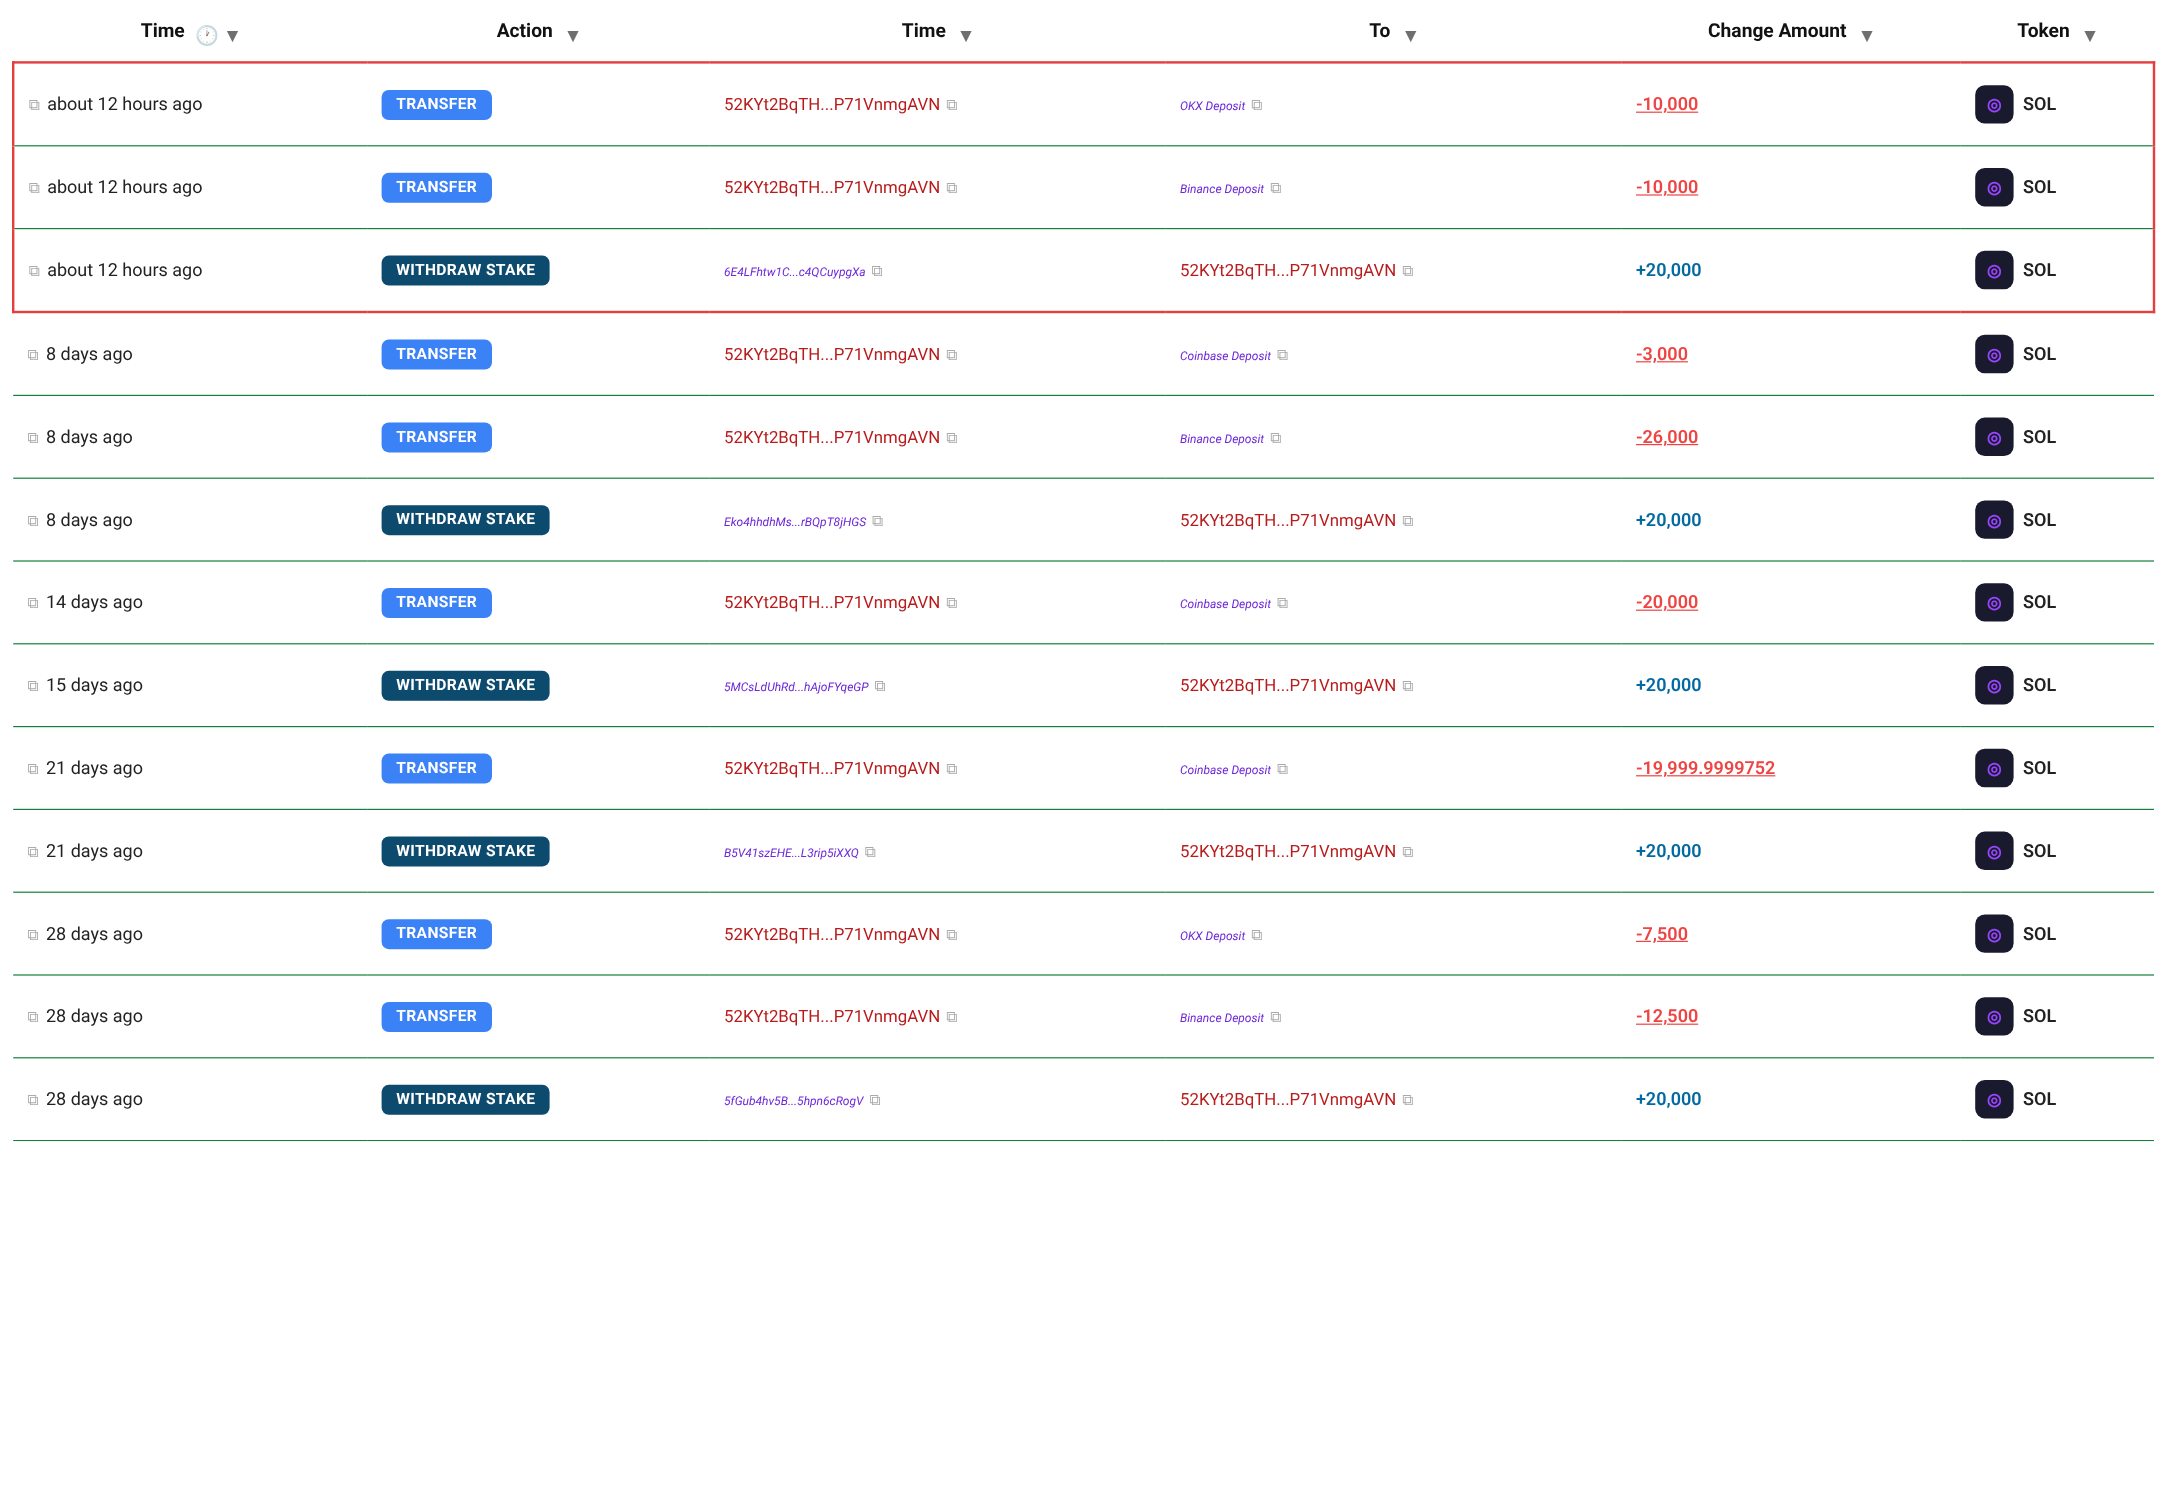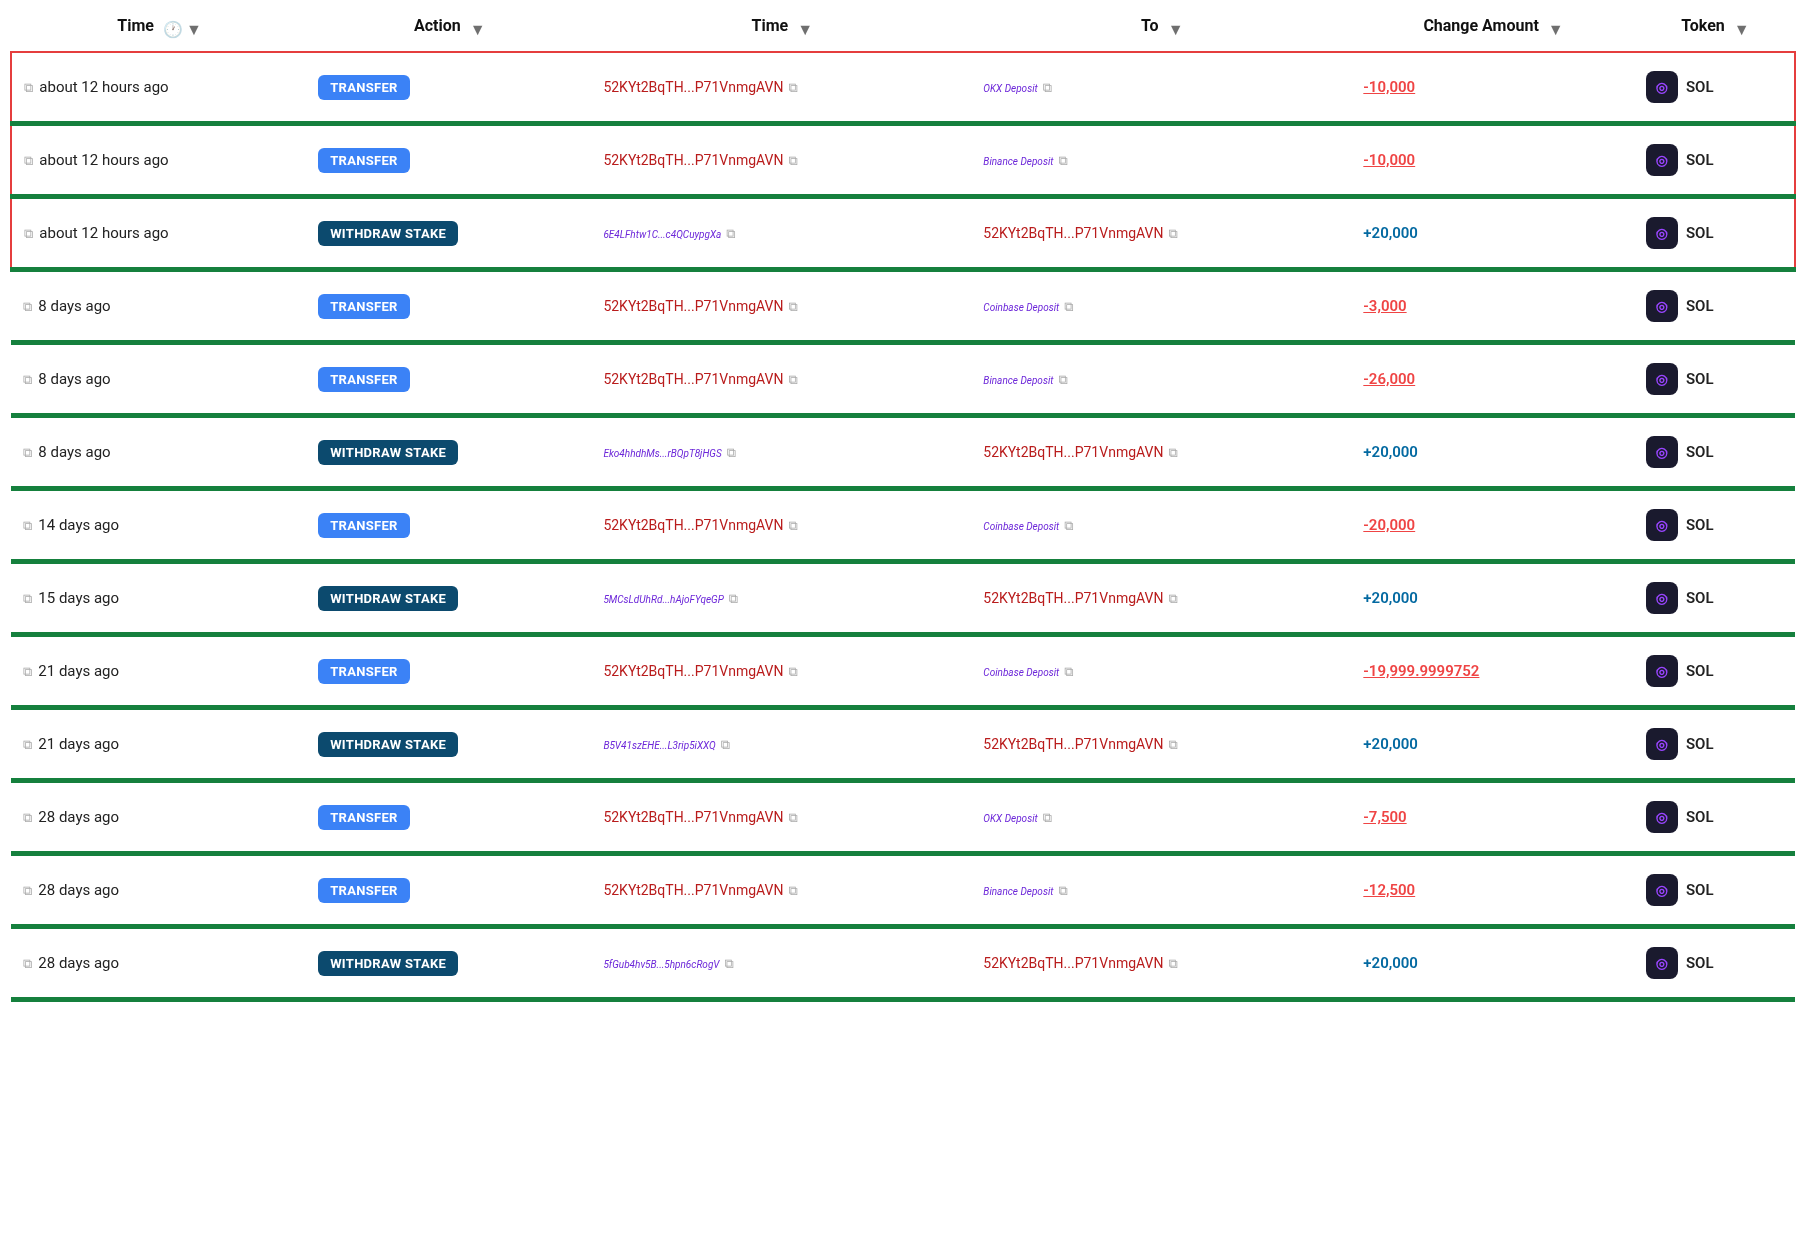--- a/index.html
+++ b/index.html
@@ -30,21 +30,21 @@
     }
     th .filter-icon {
       display: inline-block;
       width: 14px;
       height: 14px;
       margin-left: 5px;
       vertical-align: middle;
       opacity: 0.6;
     }
     tbody tr {
-      border-bottom: 5px solid #15803d;
+      border-bottom: 1px solid #15803d;
       margin-top: 29px;
     }
     td {
       padding: 18px 12px;
       vertical-align: middle;
       font-size: 15px;
     }
     .copy-icon {
       display: inline-block;
       cursor: pointer;

